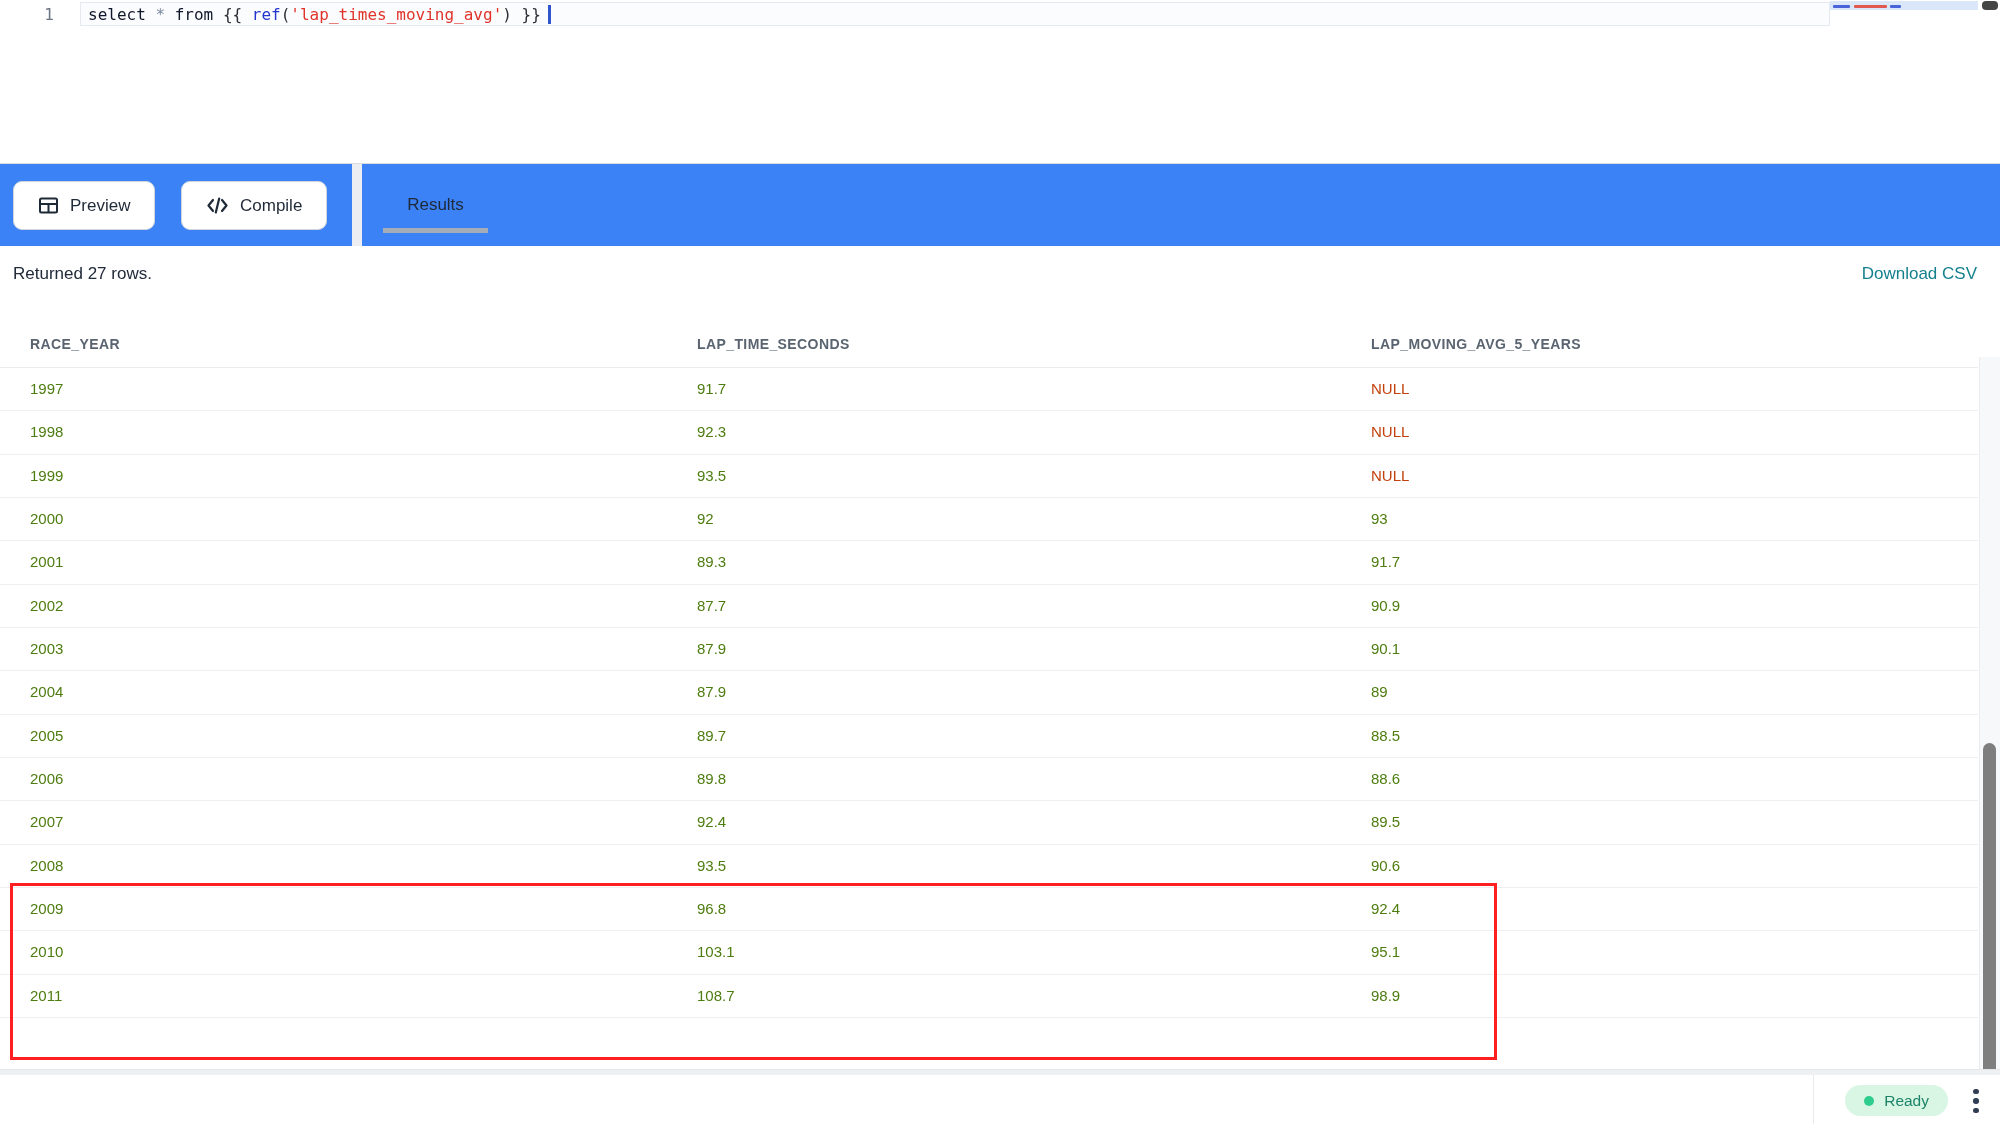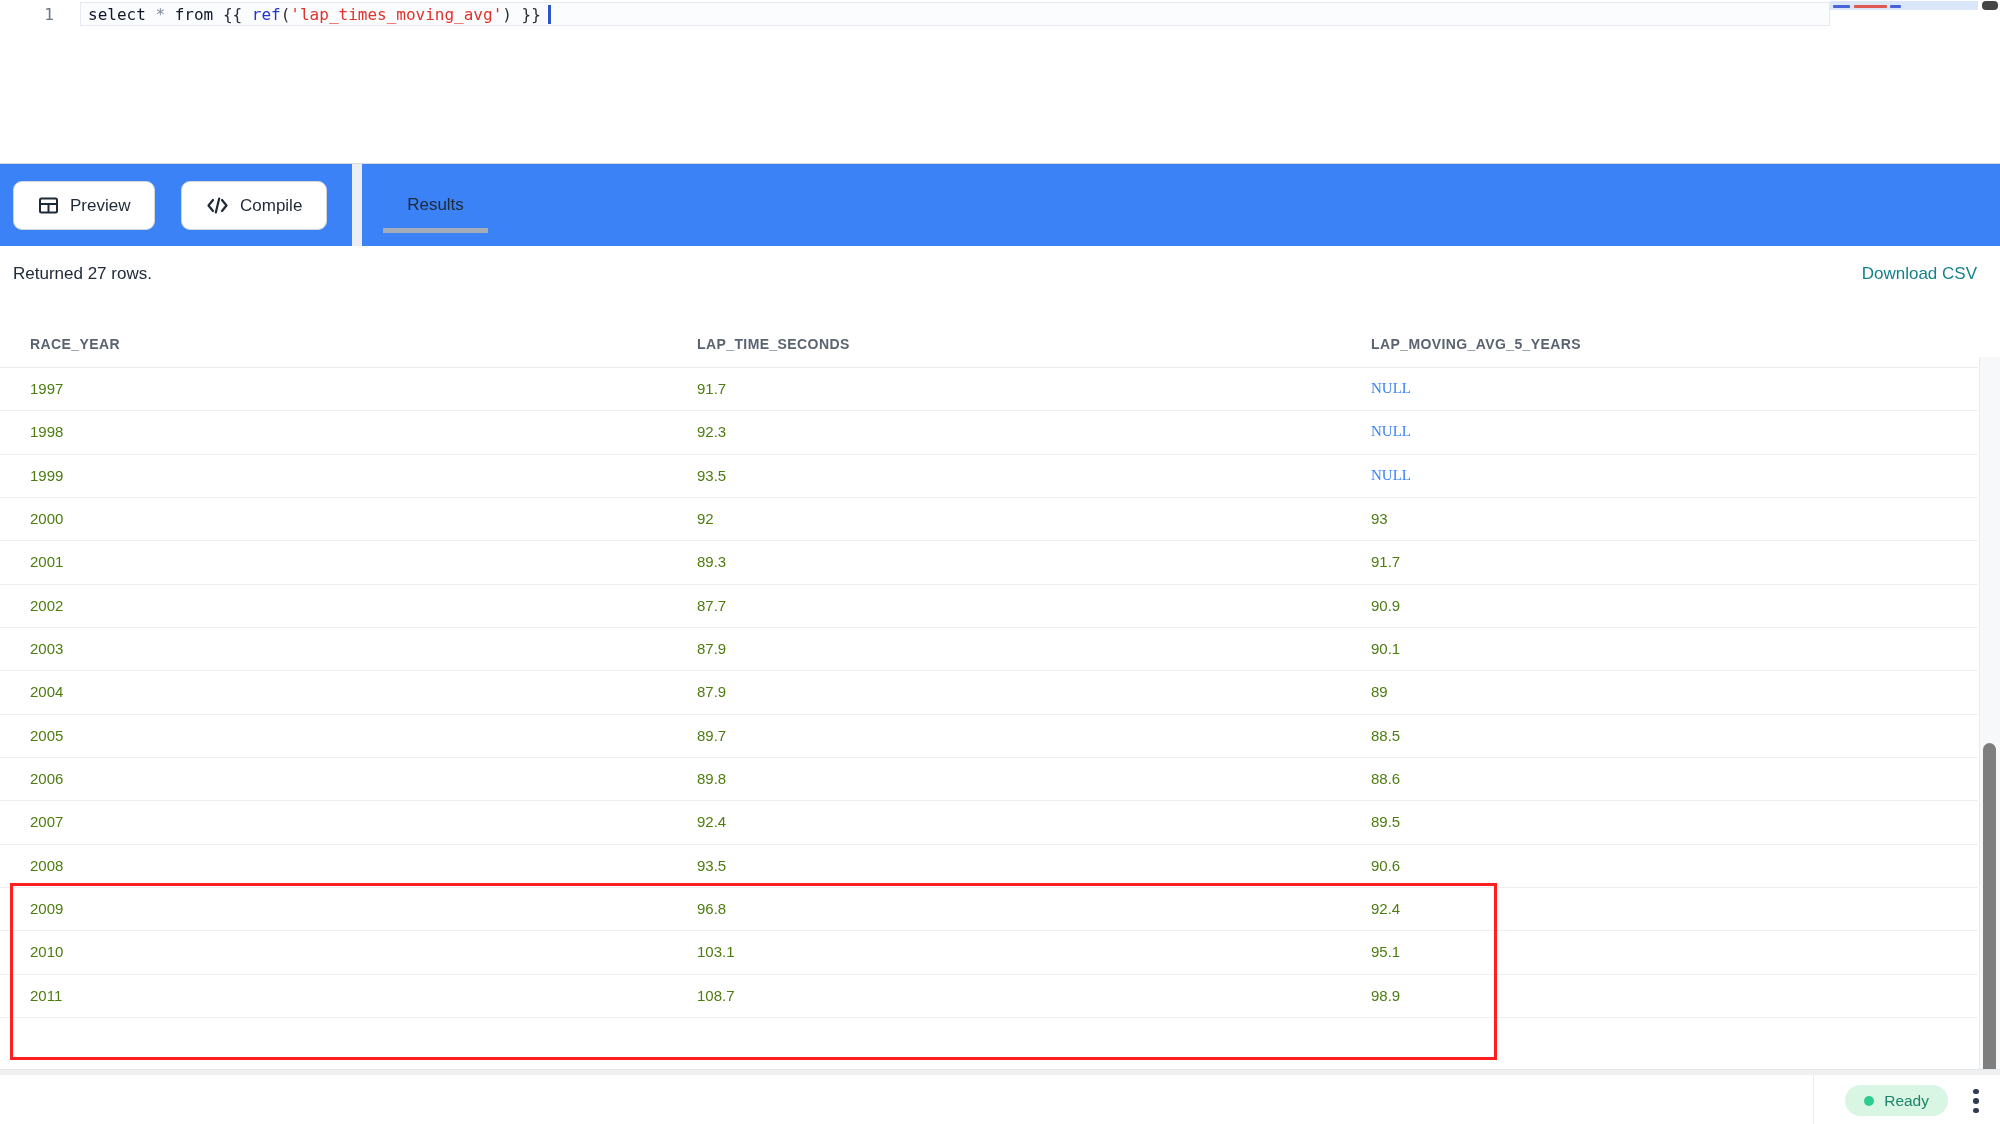--- a/index.html
+++ b/index.html
@@ -50,21 +50,21 @@
   .download { position:absolute; right:23px; top:264px; font-size:17px; color:#15808d; cursor:pointer; }
 
   
   .table-header { position:absolute; left:0; top:322px; width:1978px; height:46px; box-sizing:border-box; border-bottom:1px solid #e9ebee; }
   .th { position:absolute; top:14px; font-size:14px; font-weight:bold; letter-spacing:.4px; color:#5a6470; }
   .th-1 { left:30px; } .th-2 { left:697px; } .th-3 { left:1371px; }
   .table-rows { position:absolute; left:0; top:368px; width:1978px; }
   .row { position:relative; height:43.35px; box-sizing:border-box; border-bottom:1px solid #efeff2; background:#ffffff; }
   .cell { position:absolute; top:12px; font-size:15px; color:#4d7c0f; }
   .cell-year { left:30px; } .cell-lap { left:697px; } .cell-avg { left:1371px; }
-  .cell.null { color:#3b82f6;font-family:Liberation Serif, serif; }
+  .cell.null { color:#c2410c; }
 
   
   .highlight-box { position:absolute; left:10px; top:883px; width:1487px; height:177px;
                    box-sizing:border-box; border:3px solid #fe2020; z-index:4; pointer-events:none; }
 
   
   .results-scroll-track { position:absolute; right:0; top:357px; width:21px; height:716px; background:#f7f8f9; border-left:1px solid #ececee; box-sizing:border-box; }
   .results-scroll-thumb { position:absolute; right:4px; top:386px; width:13px; height:496px; background:#7e7e7e; border-radius:7px; }
 
   

